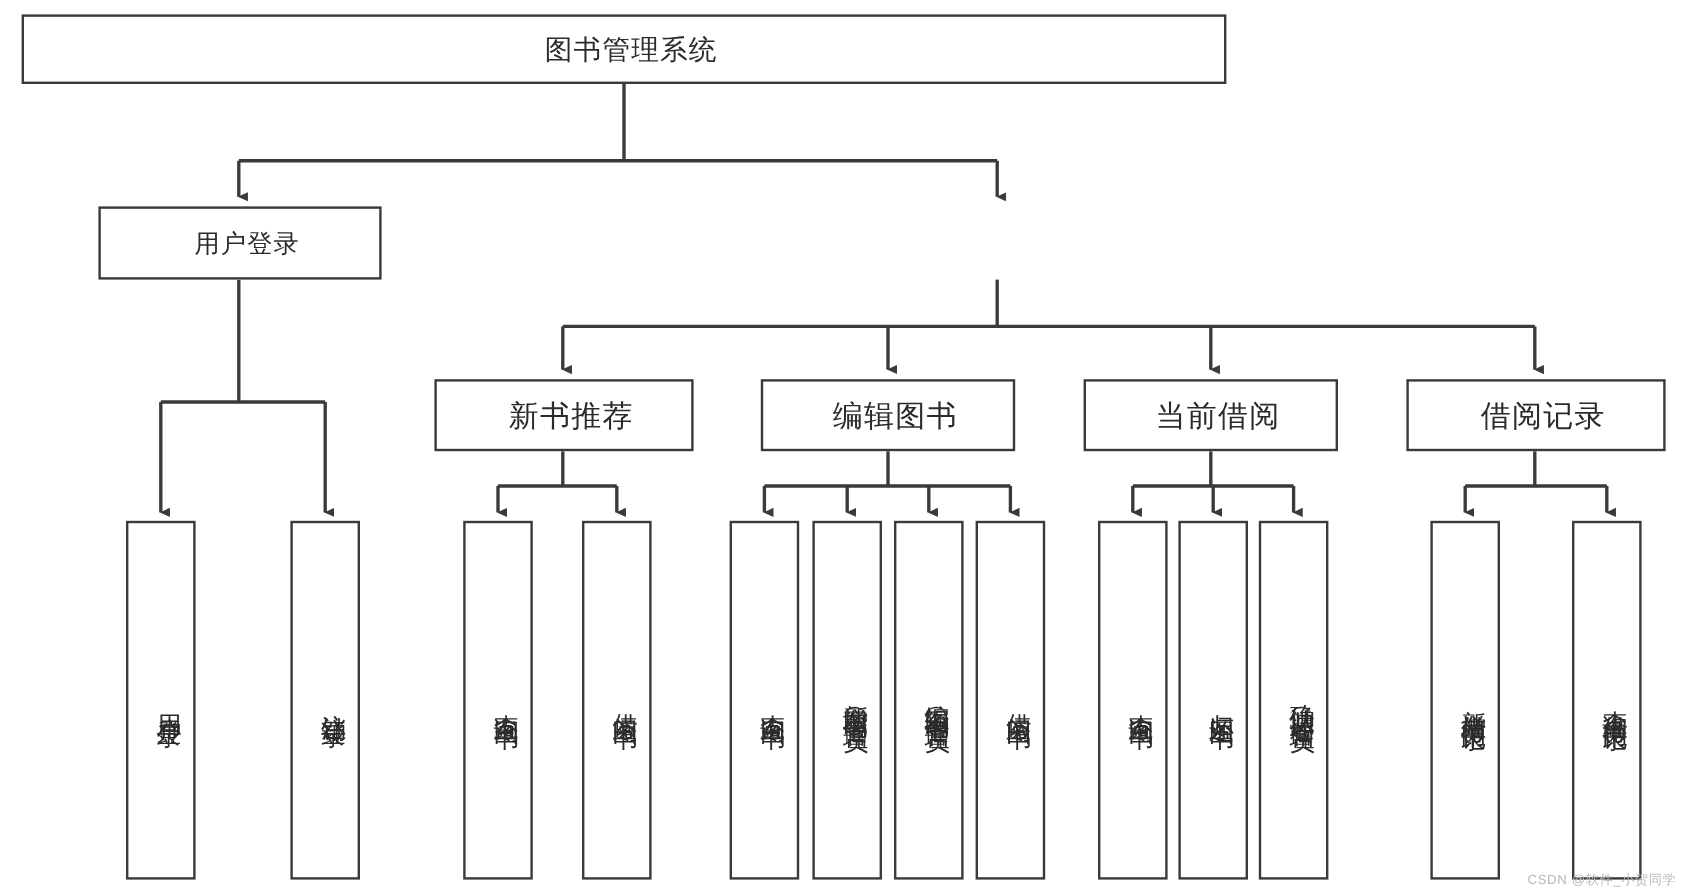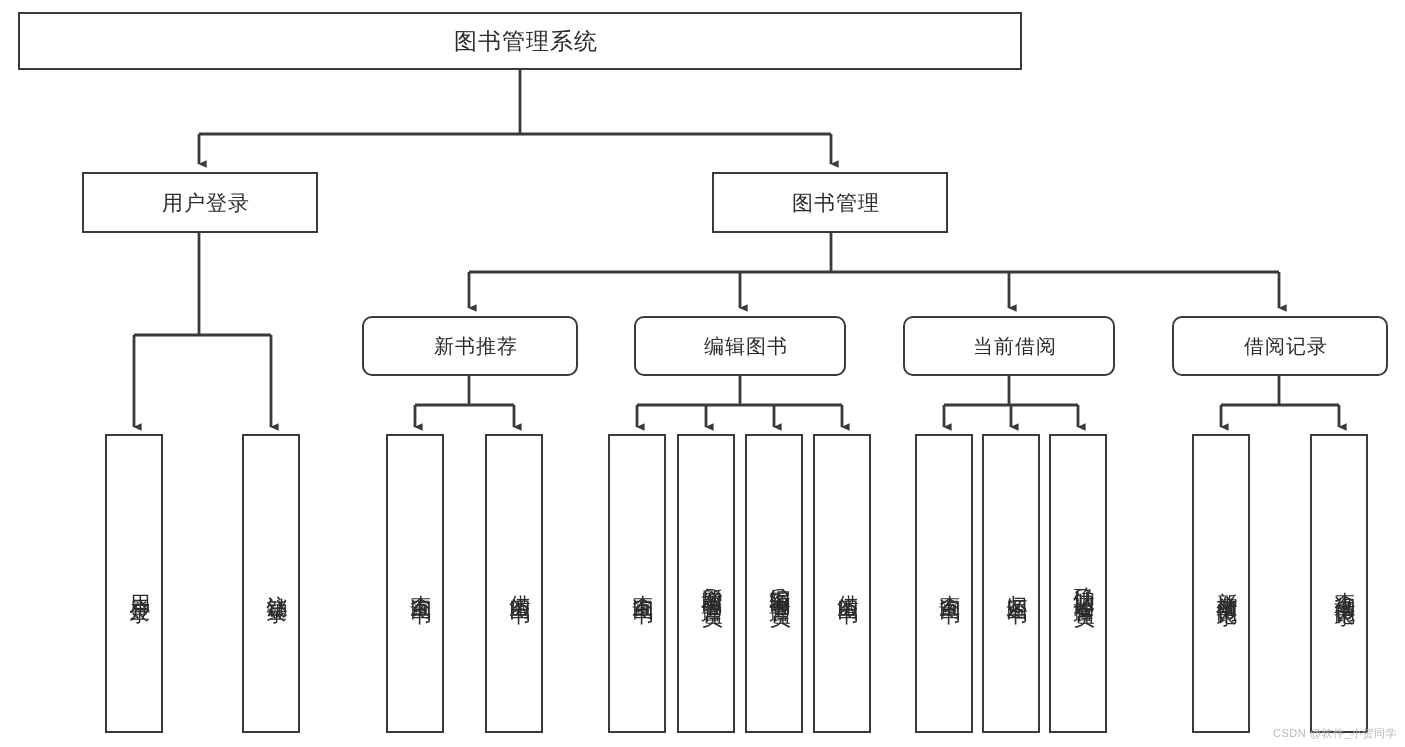--- a/index.html
+++ b/index.html
@@ -37,22 +37,21 @@
     z-index: 2;
     padding-left: 12px;
   }
   .node.level0 {
     font-size: 23px;
   }
   .node.level1 {
     font-size: 21px;
   }
   .node.level2 {
-    font-size: 20px;
-    border-radius: 10px;
+    font-size: 25px;
   }
   .node.leaf {
     font-size: 21px;
   }
   .vlabel {
     writing-mode: vertical-rl;
     text-orientation: upright;
     letter-spacing: 3px;
     line-height: 1.05;
     white-space: nowrap;
@@ -129,23 +128,20 @@
   </svg>
 
   <div class="node level0" style="left:18px; top:12px; width:1004px; height:58px;">
     <span class="hlabel">图书管理系统</span>
   </div>
 
   <div class="node level1" style="left:82px; top:172px; width:236px; height:61px;">
     <span class="hlabel">用户登录</span>
   </div>
 
-  <div class="node level1" style="left:712px; top:172px; width:236px; height:61px;">
-    <span class="hlabel">图书管理</span>
-  </div>
 
   <div class="node level2" style="left:362px; top:316px; width:216px; height:60px;">
     <span class="hlabel">新书推荐</span>
   </div>
 
   <div class="node level2" style="left:634px; top:316px; width:212px; height:60px;">
     <span class="hlabel">编辑图书</span>
   </div>
 
   <div class="node level2" style="left:903px; top:316px; width:212px; height:60px;">

